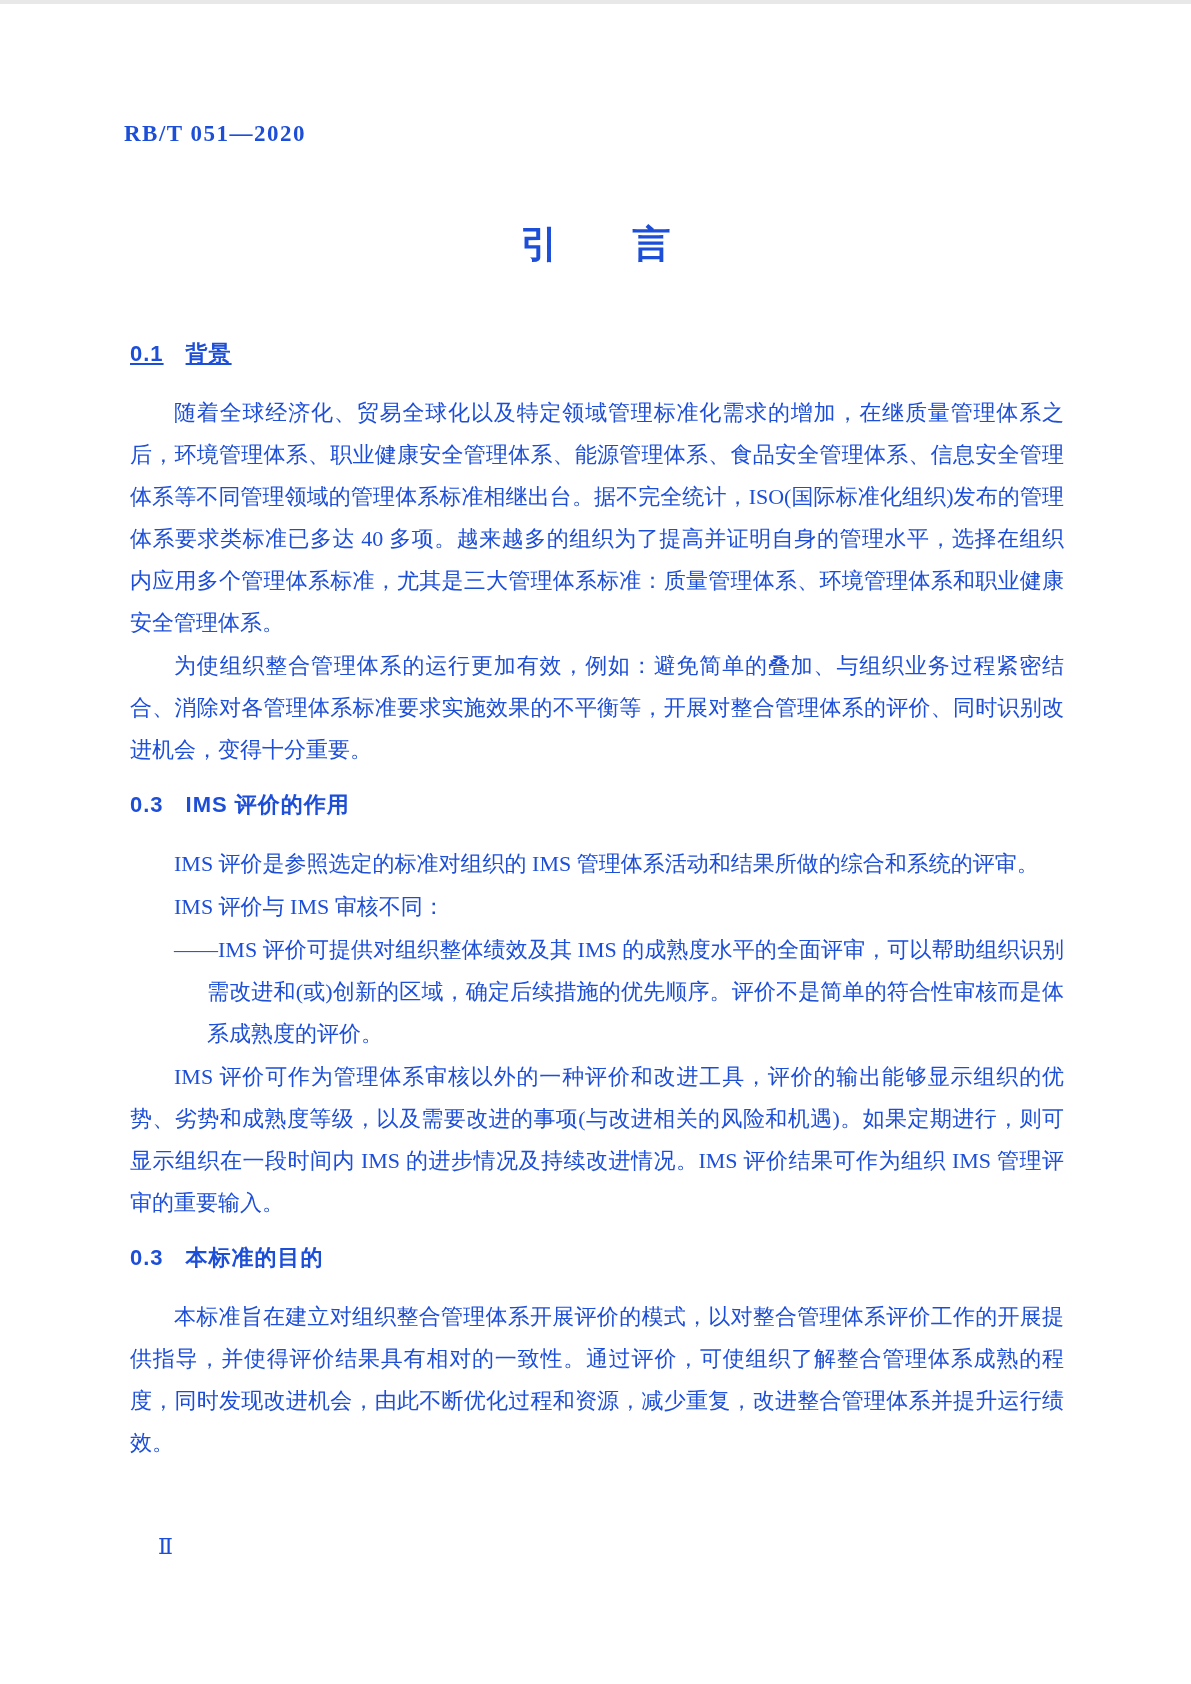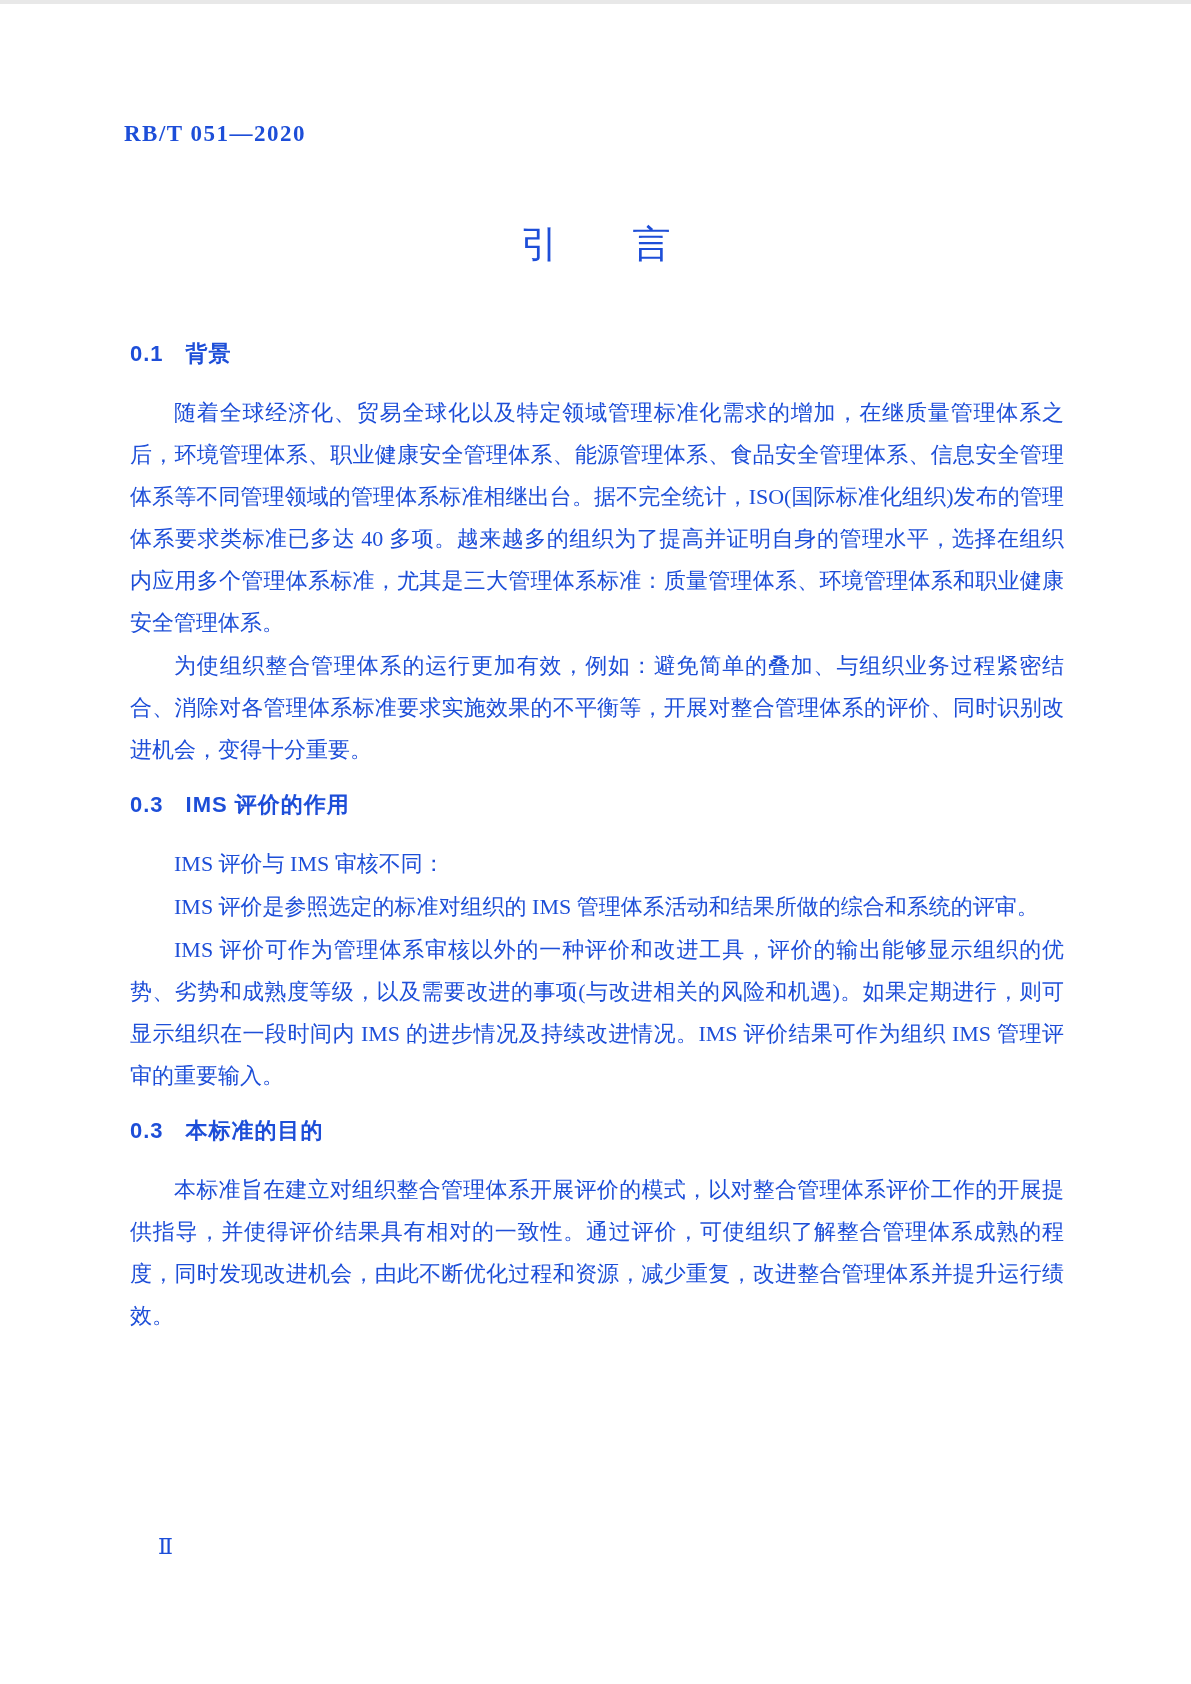--- a/index.html
+++ b/index.html
@@ -22,42 +22,42 @@
     letter-spacing: 1.5px;
     font-family: "Liberation Serif", "DejaVu Serif", serif;
   }
   .doc-title {
     position: absolute;
     left: 0;
     right: 0;
     top: 218px;
     text-align: center;
     font-family: "Liberation Sans", "DejaVu Sans", sans-serif;
-    font-weight: normal;
+    font-weight: bold;
     font-size: 38px;
     line-height: 44px;
     letter-spacing: 74px;
     text-indent: 74px;
     white-space: nowrap;
   }
   .content {
     position: absolute;
     left: 130px;
     top: 336px;
     width: 934px;
   }
   .sec-heading {
     font-family: "Liberation Sans", "DejaVu Sans", sans-serif;
     font-weight: bold;
     font-size: 22px;
     line-height: 28px;
     margin: 20px 0 24px 0;
     letter-spacing: 1px;
   }
-  .sec-heading.first { margin-top: 0; }
+  .sec-heading.first { margin-top: 0; text-decoration: underline; }
   .sec-num { margin-right: 22px; }
   .para {
     margin: 1px 0 0 0;
     font-size: 22px;
     line-height: 42px;
     text-align: justify;
     text-indent: 44px;
   }
   .para.dash {
     margin-left: 77px;
@@ -84,22 +84,23 @@
 
     <div class="sec-heading first">
       <span class="sec-num">0.1</span><span>背景</span>
     </div>
     <p class="para">随着全球经济化、贸易全球化以及特定领域管理标准化需求的增加，在继质量管理体系之后，环境管理体系、职业健康安全管理体系、能源管理体系、食品安全管理体系、信息安全管理体系等不同管理领域的管理体系标准相继出台。据不完全统计，ISO(国际标准化组织)发布的管理体系要求类标准已多达 40 多项。越来越多的组织为了提高并证明自身的管理水平，选择在组织内应用多个管理体系标准，尤其是三大管理体系标准：质量管理体系、环境管理体系和职业健康安全管理体系。</p>
     <p class="para">为使组织整合管理体系的运行更加有效，例如：避免简单的叠加、与组织业务过程紧密结合、消除对各管理体系标准要求实施效果的不平衡等，开展对整合管理体系的评价、同时识别改进机会，变得十分重要。</p>
 
     <div class="sec-heading">
       <span class="sec-num">0.3</span><span>IMS 评价的作用</span>
     </div>
+    <p class="para">IMS 评价是参照选定的标准对组织的 IMS 管理体系活动和结果所做的综合和系统的评审。</p>
     <p class="para">IMS 评价与 IMS 审核不同：</p>
-    <p class="para">IMS 评价是参照选定的标准对组织的 IMS 管理体系活动和结果所做的综合和系统的评审。</p>
+    <p class="para dash">——IMS 评价可提供对组织整体绩效及其 IMS 的成熟度水平的全面评审，可以帮助组织识别需改进和(或)创新的区域，确定后续措施的优先顺序。评价不是简单的符合性审核而是体系成熟度的评价。</p>
     <p class="para">IMS 评价可作为管理体系审核以外的一种评价和改进工具，评价的输出能够显示组织的优势、劣势和成熟度等级，以及需要改进的事项(与改进相关的风险和机遇)。如果定期进行，则可显示组织在一段时间内 IMS 的进步情况及持续改进情况。IMS 评价结果可作为组织 IMS 管理评审的重要输入。</p>
 
     <div class="sec-heading">
       <span class="sec-num">0.3</span><span>本标准的目的</span>
     </div>
     <p class="para">本标准旨在建立对组织整合管理体系开展评价的模式，以对整合管理体系评价工作的开展提供指导，并使得评价结果具有相对的一致性。通过评价，可使组织了解整合管理体系成熟的程度，同时发现改进机会，由此不断优化过程和资源，减少重复，改进整合管理体系并提升运行绩效。</p>
 
   </div>
 
   <div class="page-number">Ⅱ</div>

